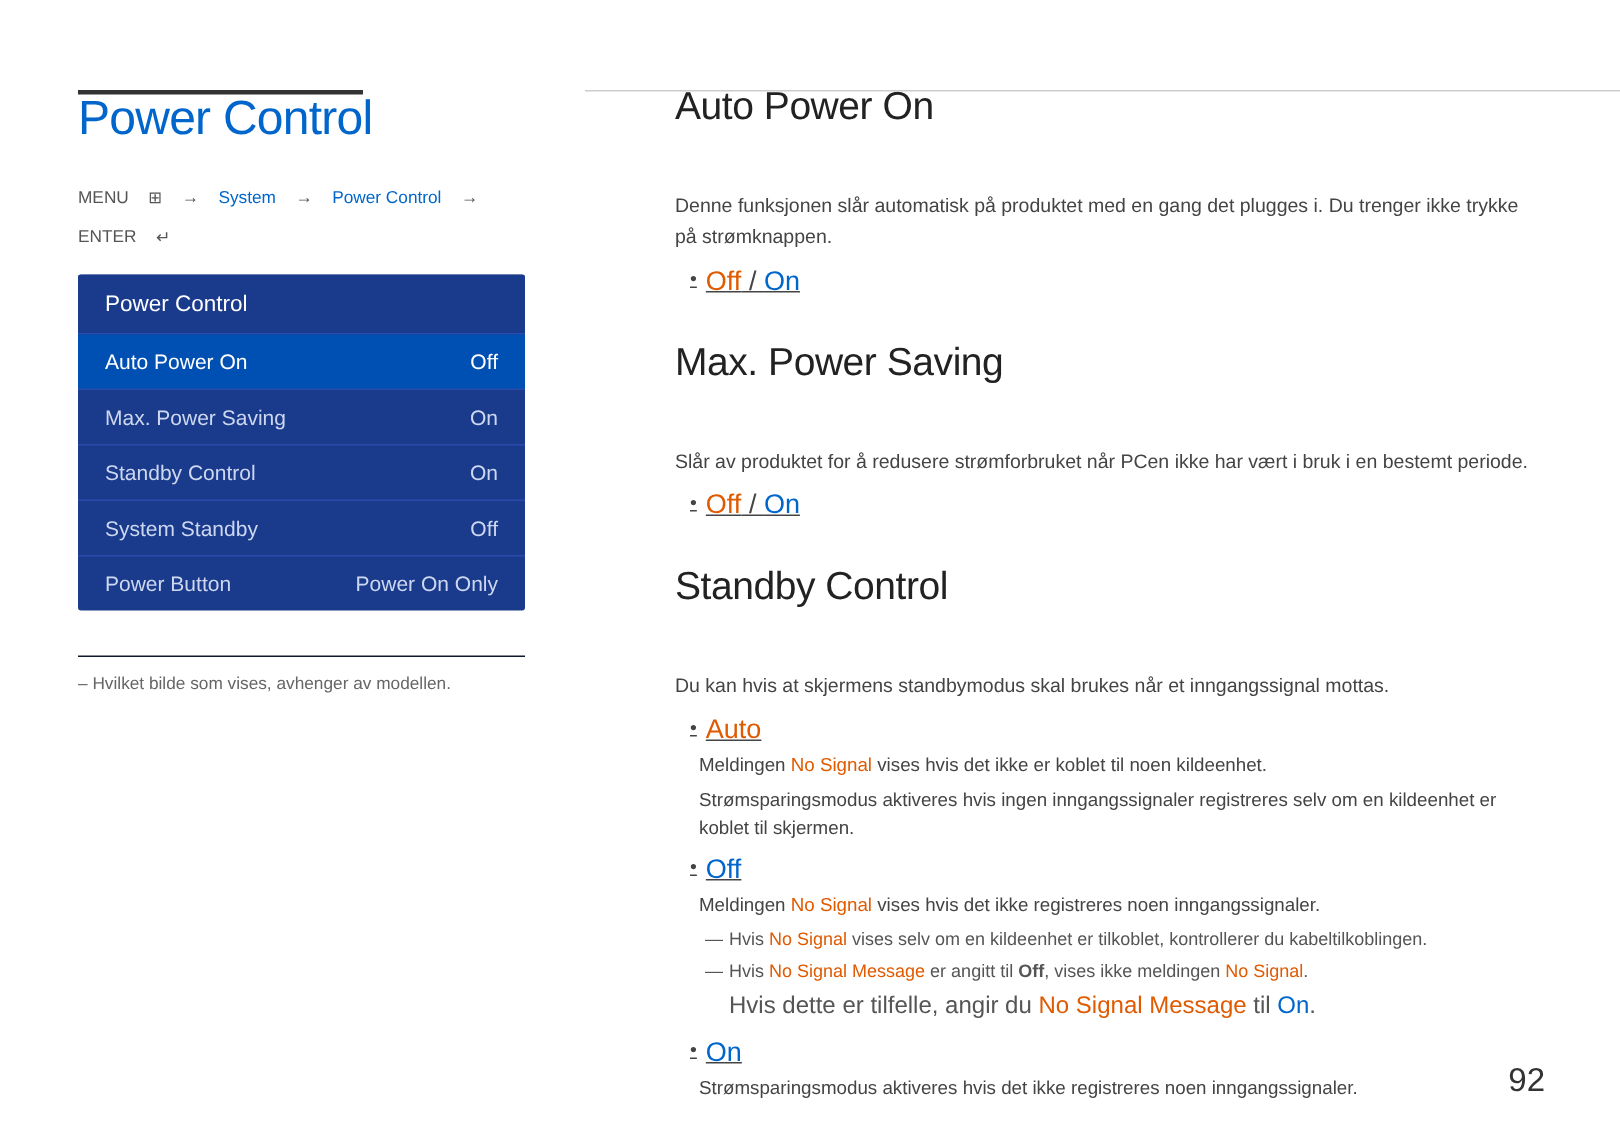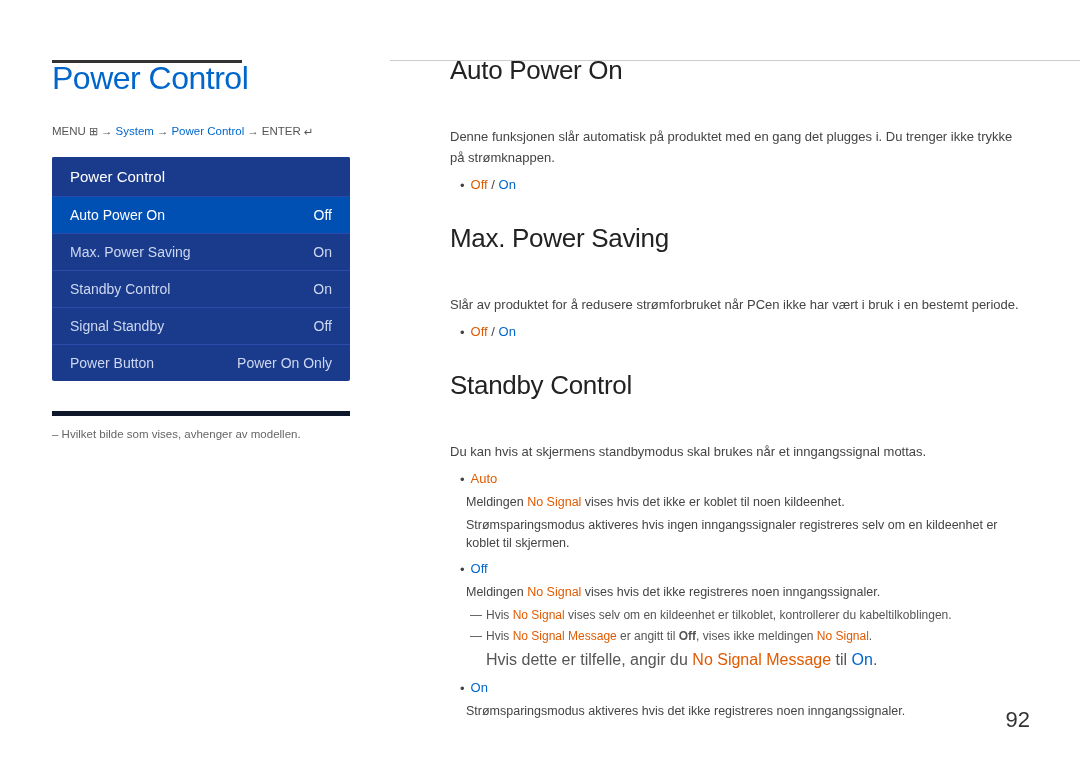--- a/index.html
+++ b/index.html
@@ -34,21 +34,22 @@
       color: #0066cc;
       margin-bottom: 28px;
       letter-spacing: -0.5px;
     }
 
     .menu-path {
       font-size: 11.5px;
       color: #555;
       margin-bottom: 18px;
       display: flex;
-      gap: 3px;
+      align-items: center;
+      gap: 13px;
       flex-wrap: wrap;
     }
     .menu-path span { display: inline; }
     .menu-path .highlight { color: #0066cc; }
     .menu-path .icon {
       font-size: 11px;
       color: #555;
     }
 
     .menu-box {
@@ -94,21 +95,21 @@
       font-size: 14px;
       color: #cdd8f0;
     }
 
     .menu-item.active .item-value {
       color: #fff;
     }
 
     .footnote {
       margin-top: 30px;
-      border-top: 5px solid #0f172a;
+      border-top: 1px solid #0f172a;
       padding-top: 12px;
     }
 
     .footnote-text {
       font-size: 11.5px;
       color: #666;
     }
 
     
     .right-panel {
@@ -136,26 +137,27 @@
       margin-bottom: 8px;
       margin-top: 41px;
     }
 
     .bullet-list {
       list-style: none;
       padding-left: 10px;
     }
 
     .bullet-list li {
-      font-size: 13px;
+      font-size: 18px;
       color: #444;
       margin-bottom: 4px;
       display: flex;
       align-items: flex-start;
       gap: 6px;
+      text-decoration: underline;
     }
 
     .bullet-list li::before {
       content: "•";
       color: #444;
       font-size: 13px;
       line-height: 1.4;
     }
 
     .orange { color: #e05a00; }
@@ -255,21 +257,21 @@
       </div>
       <div class="menu-item">
         <span class="item-label">Max. Power Saving</span>
         <span class="item-value">On</span>
       </div>
       <div class="menu-item">
         <span class="item-label">Standby Control</span>
         <span class="item-value">On</span>
       </div>
       <div class="menu-item">
-        <span class="item-label">Signal Standby</span>
+        <span class="item-label">System Standby</span>
         <span class="item-value">Off</span>
       </div>
       <div class="menu-item">
         <span class="item-label">Power Button</span>
         <span class="item-value">Power On Only</span>
       </div>
     </div>
 
     <div class="footnote">
       <p class="footnote-text">– Hvilket bilde som vises, avhenger av modellen.</p>

